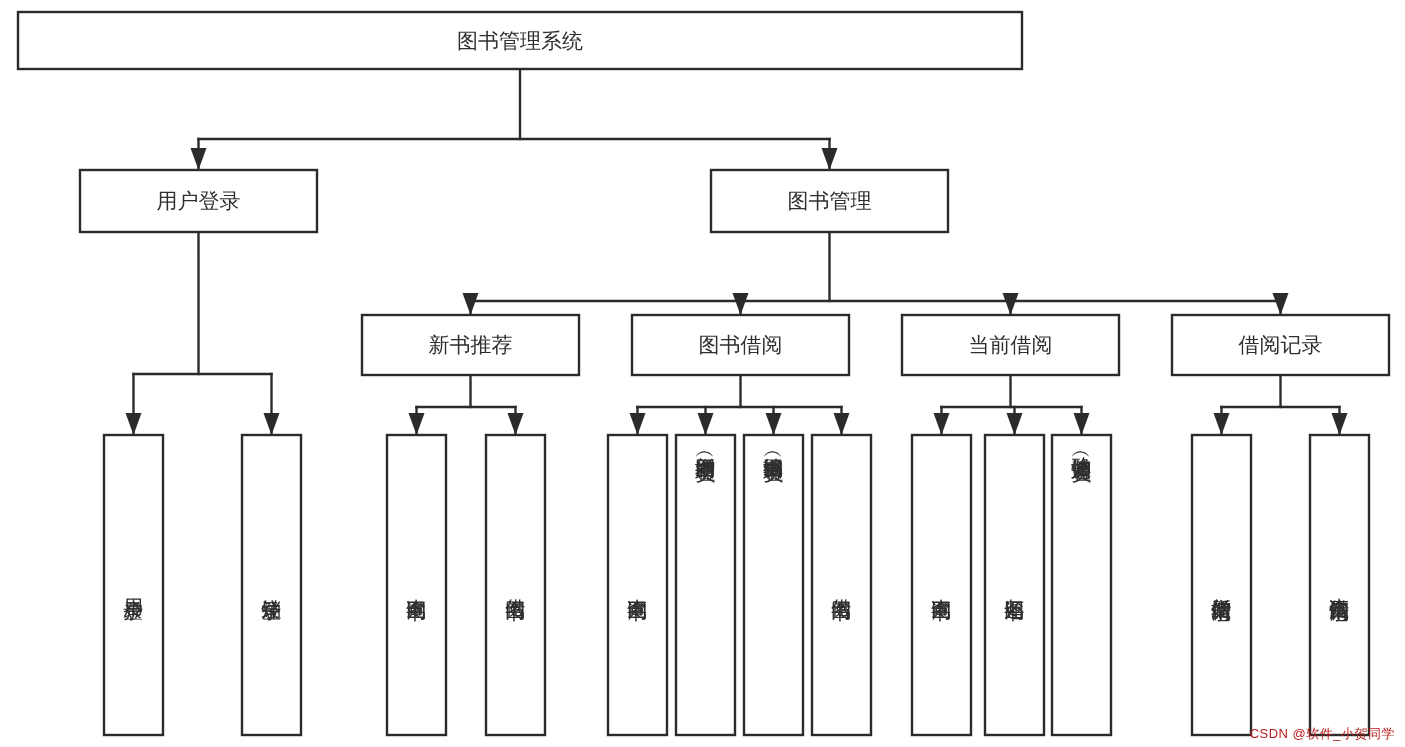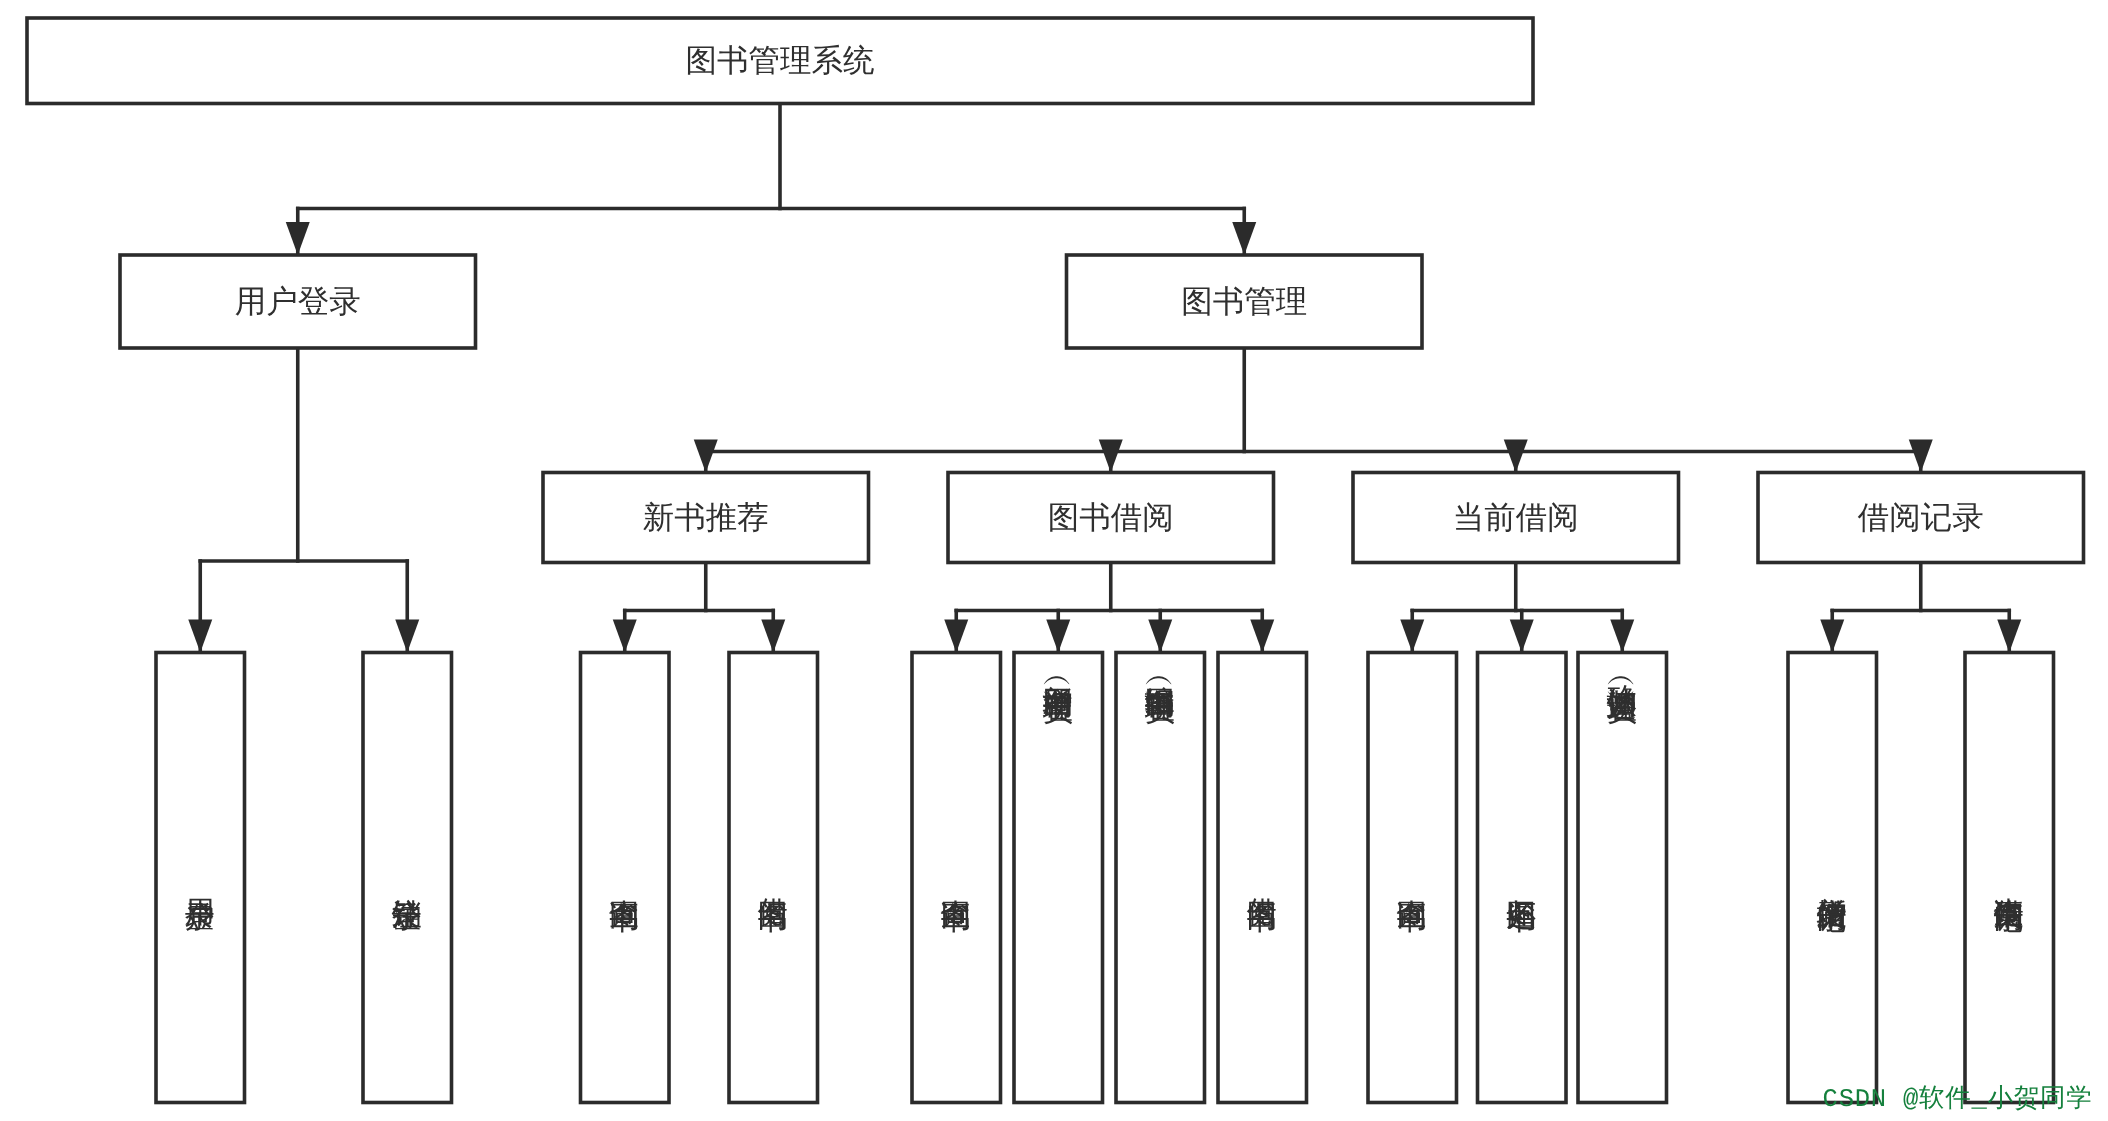--- a/index.html
+++ b/index.html
@@ -65,23 +65,23 @@
     writing-mode: vertical-rl;
     text-orientation: upright;
     white-space: nowrap;
     letter-spacing: 1px;
     pointer-events: none;
   }
   .watermark {
     position: absolute;
     right: 10px;
     bottom: 4px;
-    font-family: Liberation Mono, monospace;
-    font-size: 17px;
-    color: #15803d;
+    font-family: Liberation Sans, sans-serif;
+    font-size: 13px;
+    color: #b91c1c;
     white-space: nowrap;
     letter-spacing: 0.5px;
   }
 </style>
 </head>
 <body>
 
 <div id="diagram-root">
 
   <svg id="flowchart" viewBox="0 0 1405 747">

